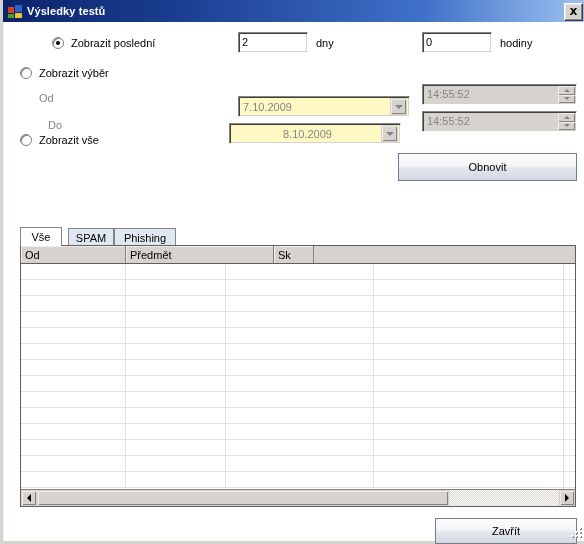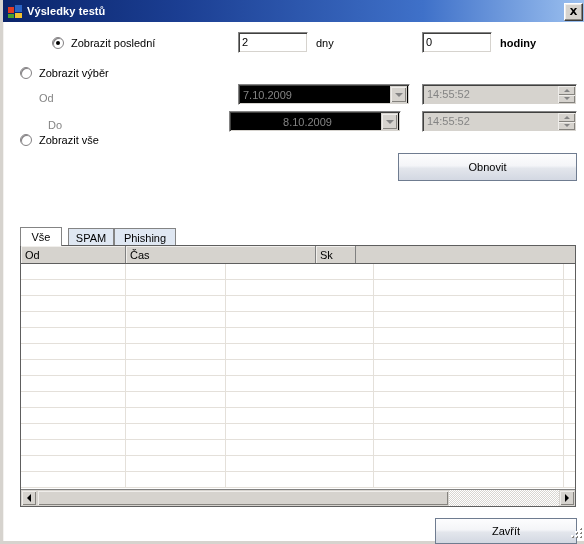--- a/index.html
+++ b/index.html
@@ -147,26 +147,27 @@
     padding: 2px 0 0 3px;
     line-height: 14px;
     overflow: hidden;
     white-space: nowrap;
   }
 
   
   .combo {
     position: absolute;
     box-sizing: border-box;
-    background: #000000;
+    background: #fef9c3;
     border: 1px solid;
     border-color: #848484 #ffffff #ffffff #848484;
     box-shadow: inset 1px 1px 0 #40403f, inset -1px -1px 0 #d6d3ce;
     display: flex;
     align-items: center;
+    margin-top: 12px;
   }
   .combo-text {
     flex: 1 1 auto;
     padding-left: 4px;
     font-size: 11px;
     color: #848484;
     white-space: nowrap;
     overflow: hidden;
   }
   .combo-btn {
@@ -441,21 +442,21 @@
 
     <div class="radio-row" style="left:14px; top:15px;margin-left:32px;">
       <span class="radio-dot checked"></span>
       <span class="radio-label">Zobrazit poslední</span>
     </div>
 
     <div class="textbox" style="left:232px; top:10px; width:70px; height:21px;">2</div>
     <div class="plain-label" style="left:310px; top:15px;">dny</div>
 
     <div class="textbox" style="left:416px; top:10px; width:70px; height:21px;">0</div>
-    <div class="plain-label" style="left:494px; top:15px;font-weight:bold;">hodiny</div>
+    <div class="plain-label" style="left:494px; top:15px;">hodiny</div>
 
     <div class="radio-row" style="left:14px; top:45px;">
       <span class="radio-dot"></span>
       <span class="radio-label">Zobrazit výběr</span>
     </div>
 
     <div class="plain-label disabled" style="left:33px; top:70px;">Od</div>
     <div class="combo" style="left:232px; top:62px; width:172px; height:21px;">
       <span class="combo-text">7.10.2009</span>
       <span class="combo-btn">
@@ -502,21 +503,21 @@
 
     <div id="tabstrip">
       <div class="tab active" style="left:0px; width:42px;">Vše</div>
       <div class="tab inactive" style="left:48px; width:46px;">SPAM</div>
       <div class="tab inactive" style="left:94px; width:62px;">Phishing</div>
     </div>
 
     <div id="grid">
       <div id="grid-header">
         <div class="gh-cell" style="width:105px;">Od</div>
-        <div class="gh-cell" style="width:190px;">Čas</div>
+        <div class="gh-cell" style="width:148px;">Předmět</div>
         <div class="gh-cell" style="width:40px;">Sk</div>
       </div>
 
       <div id="grid-rows">
           <div class="grow">
             <div class="gcell" style="width: 105px;"></div>
             <div class="gcell" style="width: 100px;"></div>
             <div class="gcell" style="width: 148px;"></div>
             <div class="gcell" style="width: 190px;"></div>
             <div class="gcell" style="width: 40px;"></div>

